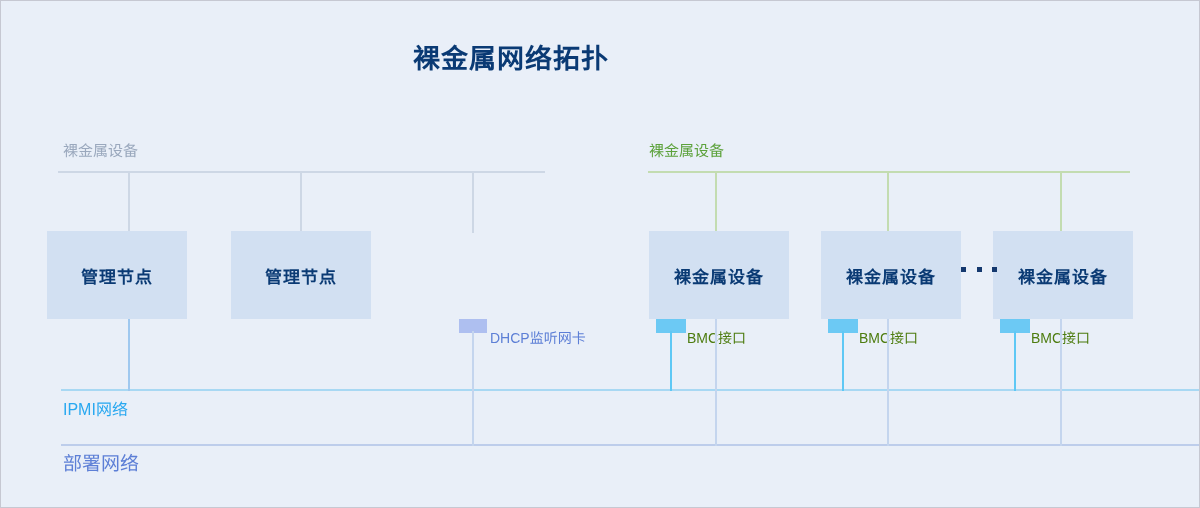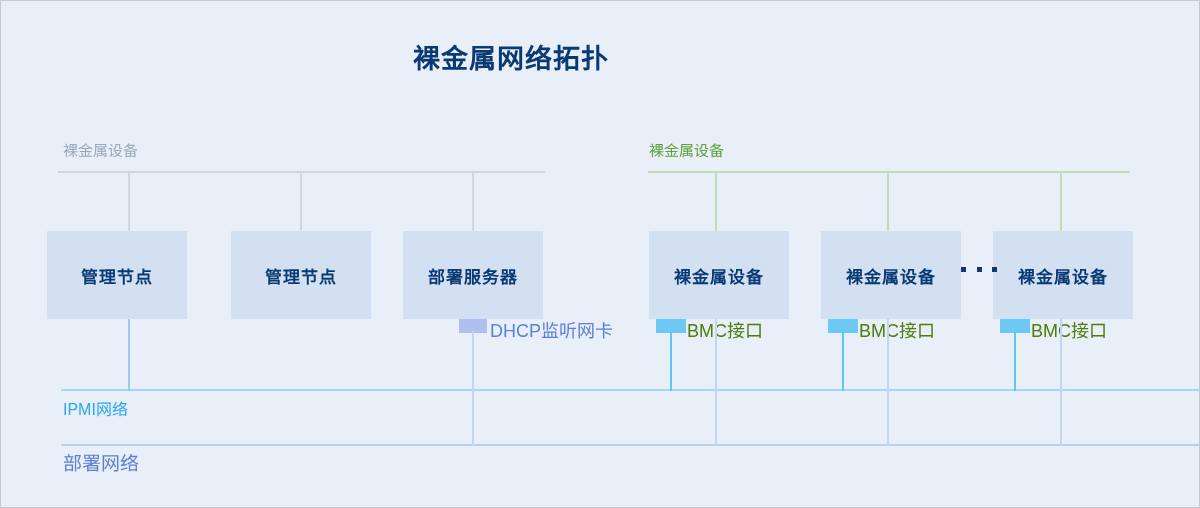--- a/index.html
+++ b/index.html
@@ -93,22 +93,22 @@
   .chip {
     position: absolute;
     height: 14px;
     top: 318px;
   }
   .chip-dhcp { background: #aebff0; }
   .chip-bmc  { background: #6cc9f4; }
 
   .chip-label {
     position: absolute;
-    top: 323px;
-    font-size: 18px;
+    top: 330px;
+    font-size: 14px;
     line-height: 14px;
     white-space: nowrap;
   }
   .label-dhcp { color: #5d7fd6; }
   .label-bmc  { color: #4d7c0f; }
 
   
   .ellipsis {
     position: absolute;
     top: 266px;
@@ -145,21 +145,20 @@
   <div class="vline drop-mgmt" style="left:127px;"></div>
   <div class="vline drop-mgmt" style="left:299px;"></div>
   <div class="vline drop-mgmt" style="left:471px;"></div>
 
   <div class="vline drop-dpg" style="left:714px;"></div>
   <div class="vline drop-dpg" style="left:886px;"></div>
   <div class="vline drop-dpg" style="left:1059px;"></div>
 
   <div class="node" style="left:46px;  width:140px;">管理节点</div>
   <div class="node" style="left:230px; width:140px;">管理节点</div>
-  <div class="node" style="left:402px; width:140px;">部署服务器</div>
 
   <div class="node" style="left:648px; width:140px;">裸金属设备</div>
   <div class="node" style="left:820px; width:140px;">裸金属设备</div>
   <div class="node" style="left:992px; width:140px;">裸金属设备</div>
 
   <div class="ellipsis">
     <i></i>
     <i></i>
     <i></i>
   </div>

